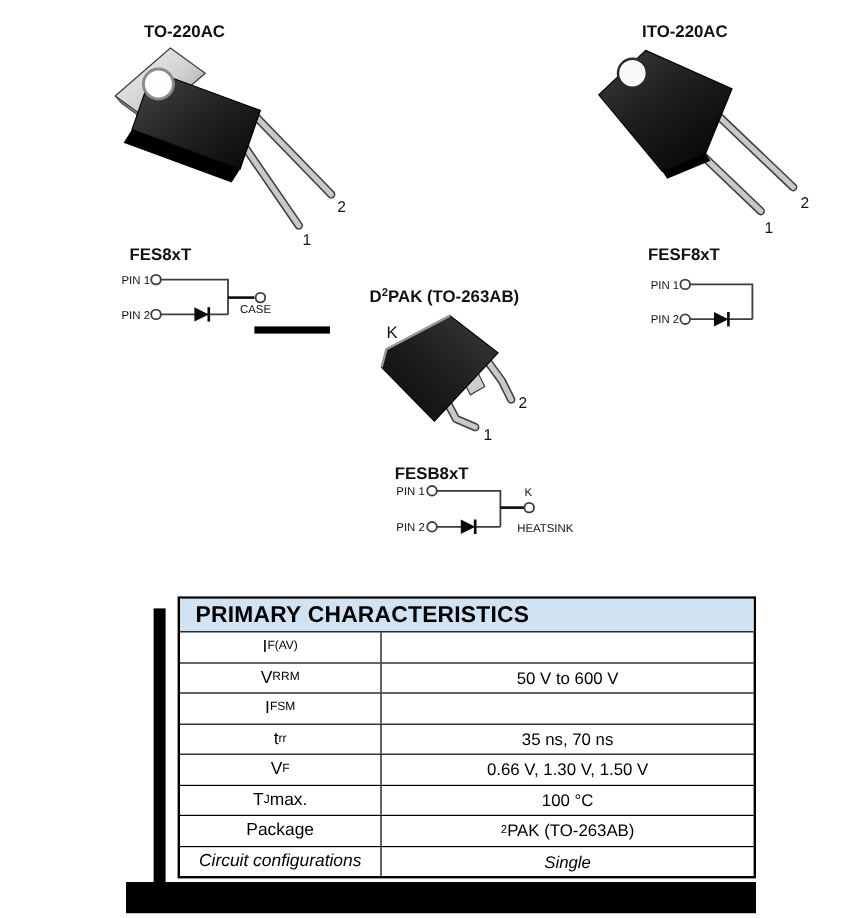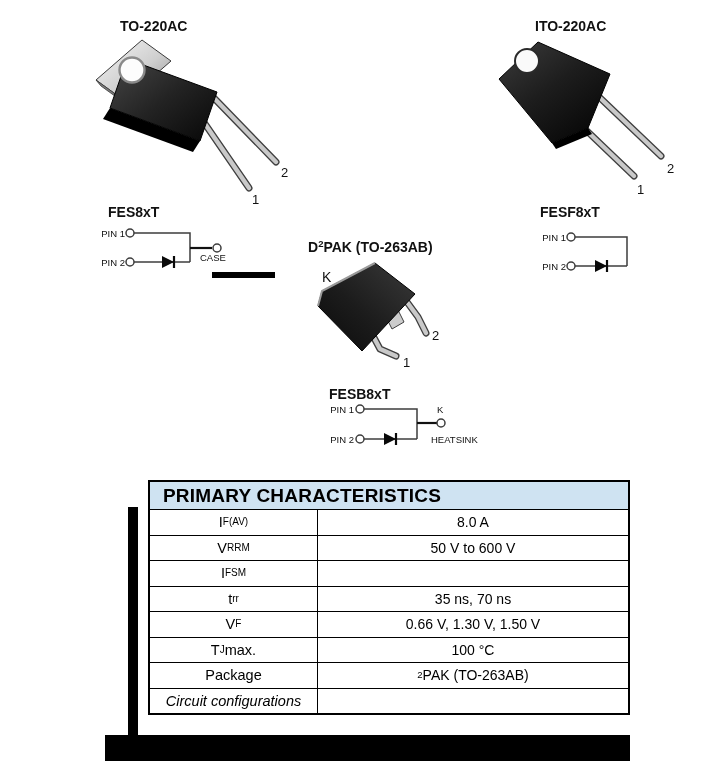--- a/index.html
+++ b/index.html
@@ -14,21 +14,21 @@
   .k-big    { font-size:14px; }
   .cir-line { stroke:#3d3d3d; stroke-width:1.5; fill:none; }
   .cir-stub { stroke:#111; stroke-width:2.2; fill:none; }
   .cir-term { fill:#fff; stroke:#3d3d3d; stroke-width:1.5; }
   .diode    { fill:#0a0a0a; }
   .diode-bar{ stroke:#0a0a0a; stroke-width:2.2; }
   .lead-out { stroke:#3f3f3f; stroke-width:7; fill:none; stroke-linecap:round; stroke-linejoin:round; }
   .lead-in  { stroke:#c9c9c9; stroke-width:4.4; fill:none; stroke-linecap:round; stroke-linejoin:round; }
 
   
-  .char-table { position:absolute; left:148px; top:480px; width:482px; height:235px;
+  .char-table { position:absolute; left:148px; top:497px; width:482px; height:235px;
                 border:2px solid #000; box-sizing:border-box; display:flex; flex-direction:column;
                 background:#fff; }
   .thead { flex:0 0 28px; border-bottom:1px solid #000; display:flex; align-items:center;
            padding-left:13px; font-weight:bold; font-size:19px; letter-spacing:0.2px; box-sizing:border-box; }
   .tr { flex:1 1 auto; display:flex; border-bottom:1px solid #000; box-sizing:border-box; }
   .tr:last-child { border-bottom:none;font-style:italic; }
   .td { display:flex; align-items:center; justify-content:center; box-sizing:border-box; }
   .td-sym { width:168px; border-right:1px solid #000; font-size:14.5px; }
   .td-val { flex:1; font-size:14px; }
   .td sub { font-size:10px; line-height:0; }
@@ -160,25 +160,20 @@
   <div class="thead" style="background: rgb(207, 227, 242);">
     <span>PRIMARY CHARACTERISTICS</span>
   </div>
 
   <div class="tr">
     <div class="td td-sym">
         <span>I</span>
         <sub>F(AV)</sub>
         <span></span>
       </div>
-    <div class="td td-val">
-        <span>8.0 A</span>
-        <sup></sup>
-        <span></span>
-      </div>
   </div>
 
   <div class="tr">
     <div class="td td-sym">
         <span>V</span>
         <sub>RRM</sub>
         <span></span>
       </div>
     <div class="td td-val">
         <span>50 V to 600 V</span>
@@ -245,14 +240,19 @@
         <span>PAK (TO-263AB)</span>
       </div>
   </div>
 
   <div class="tr">
     <div class="td td-sym">
         <span>Circuit configurations</span>
         <sub></sub>
         <span></span>
       </div>
+    <div class="td td-val">
+        <span>Single</span>
+        <sup></sup>
+        <span></span>
+      </div>
   </div>
 </div>
 
 </body></html>

